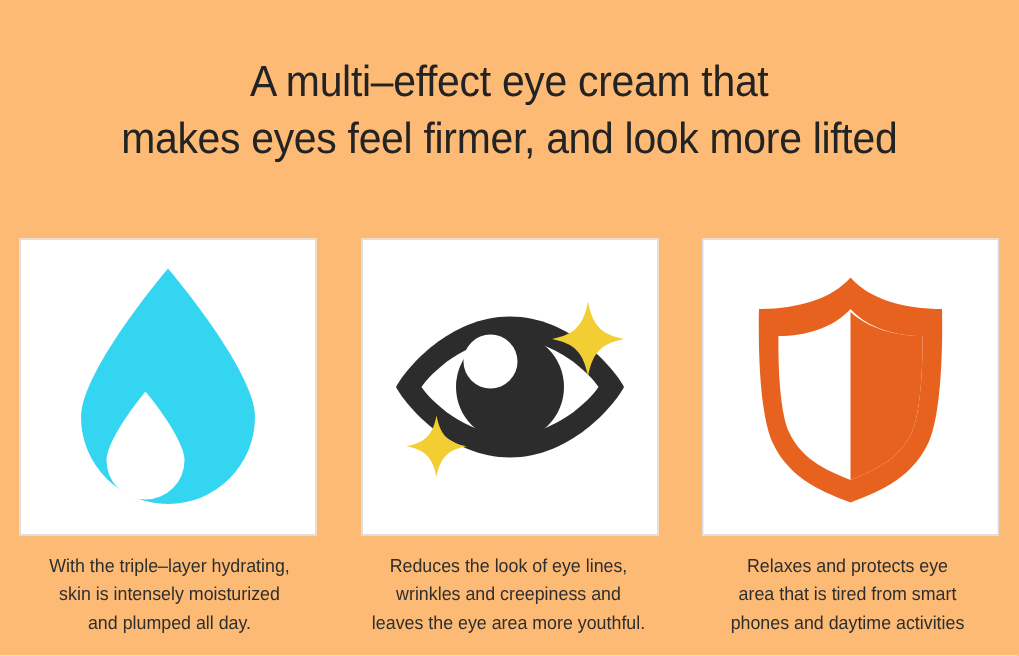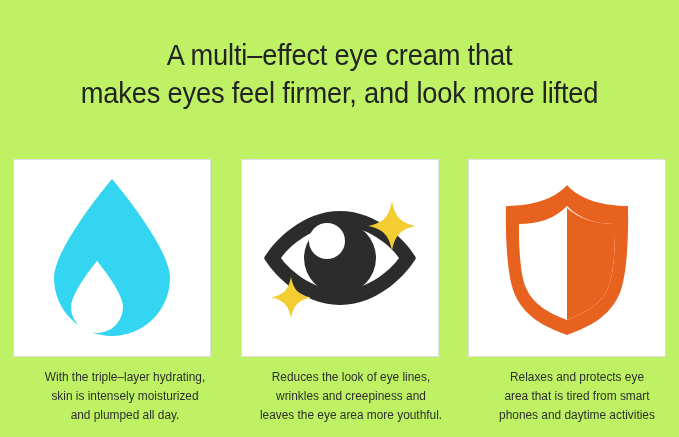--- a/index.html
+++ b/index.html
@@ -13,21 +13,21 @@
     overflow: hidden;
     font-family: "Liberation Sans", sans-serif;
     color: #222222;
     -webkit-font-smoothing: antialiased;
   }
 
   .infographic {
     position: relative;
     width: 679px;
     height: 437px;
-    background: #bef264;
+    background: #fdba74;
   }
 
   
   .headline {
     position: absolute;
     left: 0;
     top: 36px;
     width: 679px;
     text-align: center;
     color: #232323;
@@ -78,21 +78,20 @@
   }
 
   
   .captions {
     position: absolute;
     left: 0;
     top: 368px;
     width: 581px;
     height: 69px;
     display: flex;
-    margin-left: 12px;
   }
   .caption {
     flex: 0 0 226px;
     width: 226px;
     text-align: center;
     font-size: 12.5px;
     line-height: 19px;
     color: #2e2e2e;
     transform: scaleX(0.95);
     transform-origin: center top;

